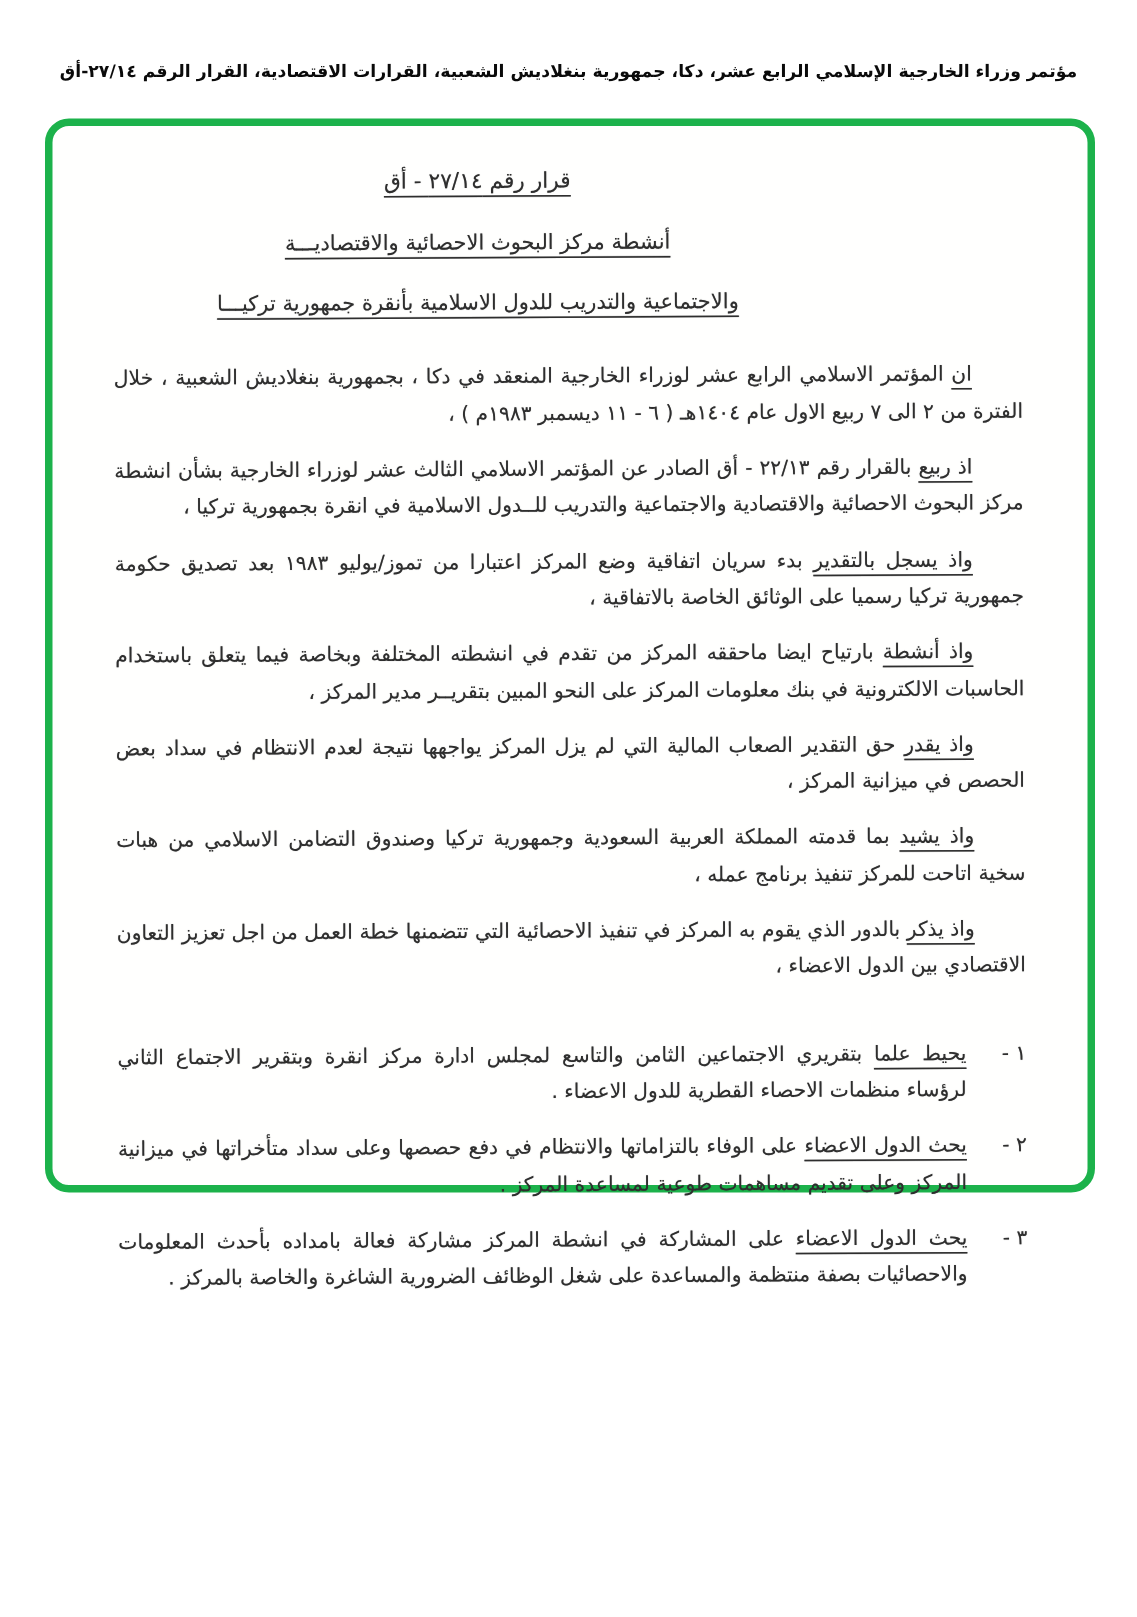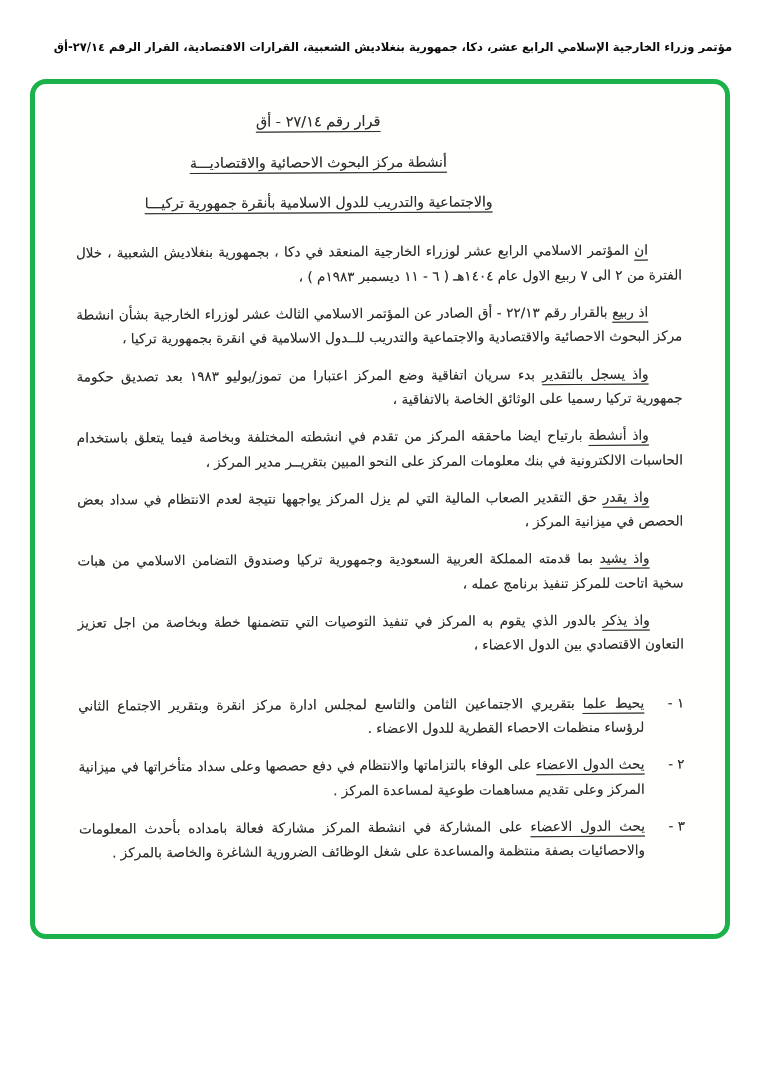--- a/index.html
+++ b/index.html
@@ -14,37 +14,37 @@
     width: 758px;
     height: 1078px;
     font-family: "DejaVu Sans", sans-serif;
     overflow: hidden;
   }
   .doc-header {
     padding: 40px 26px 0 26px;
   }
   .header-title {
     direction: rtl;
-    text-align: right;
+    text-align: center;
     font-size: 11.5px;
     font-weight: bold;
     color: #0a0a0a;
     line-height: 1.3;
   }
   .header-source {
     direction: rtl;
     text-align: left;
     font-size: 9px;
     font-weight: bold;
     color: #141414;
     margin: 6px 0 0 28px;
   }
   .scan-frame {
     margin: 24px 28px 0 30px;
-    height: 860px;
+    height: 716px;
     border: 5px solid var(--frame-green);
     border-radius: 16px;
     background: #fffffe;
   }
   .scan-content {
     direction: rtl;
     text-align: right;
     color: var(--ink);
     font-size: 13.5px;
     line-height: 1.8;
@@ -140,21 +140,21 @@
         <p class="para">
           <span class="lead">واذ أنشطة</span><span> بارتياح ايضا ماحققه المركز من تقدم في انشطته المختلفة وبخاصة فيما يتعلق باستخدام الحاسبات الالكترونية في بنك معلومات المركز على النحو المبين بتقريــر مدير المركز ،</span>
         </p>
         <p class="para">
           <span class="lead">واذ يقدر</span><span> حق التقدير الصعاب المالية التي لم يزل المركز يواجهها نتيجة لعدم الانتظام في سداد بعض الحصص في ميزانية المركز ،</span>
         </p>
         <p class="para">
           <span class="lead">واذ يشيد</span><span> بما قدمته المملكة العربية السعودية وجمهورية تركيا وصندوق التضامن الاسلامي من هبات سخية اتاحت للمركز تنفيذ برنامج عمله ،</span>
         </p>
         <p class="para">
-          <span class="lead">واذ يذكر</span><span> بالدور الذي يقوم به المركز في تنفيذ التوصيات التي تتضمنها خطة وبخاصة من اجل تعزيز التعاون الاقتصادي بين الدول الاعضاء ،</span>
+          <span class="lead">واذ يذكر</span><span> بالدور الذي يقوم به المركز في تنفيذ الاحصائية التي تتضمنها خطة العمل من اجل تعزيز التعاون الاقتصادي بين الدول الاعضاء ،</span>
         </p>
       </div>
 
       <div class="items">
         <div class="item">
           <span class="num">١ -</span>
           <span class="item-text"><span class="lead">يحيط علما</span><span> بتقريري الاجتماعين الثامن والتاسع لمجلس ادارة مركز انقرة وبتقرير الاجتماع الثاني لرؤساء منظمات الاحصاء القطرية للدول الاعضاء .</span></span>
         </div>
         <div class="item">
           <span class="num">٢ -</span>

